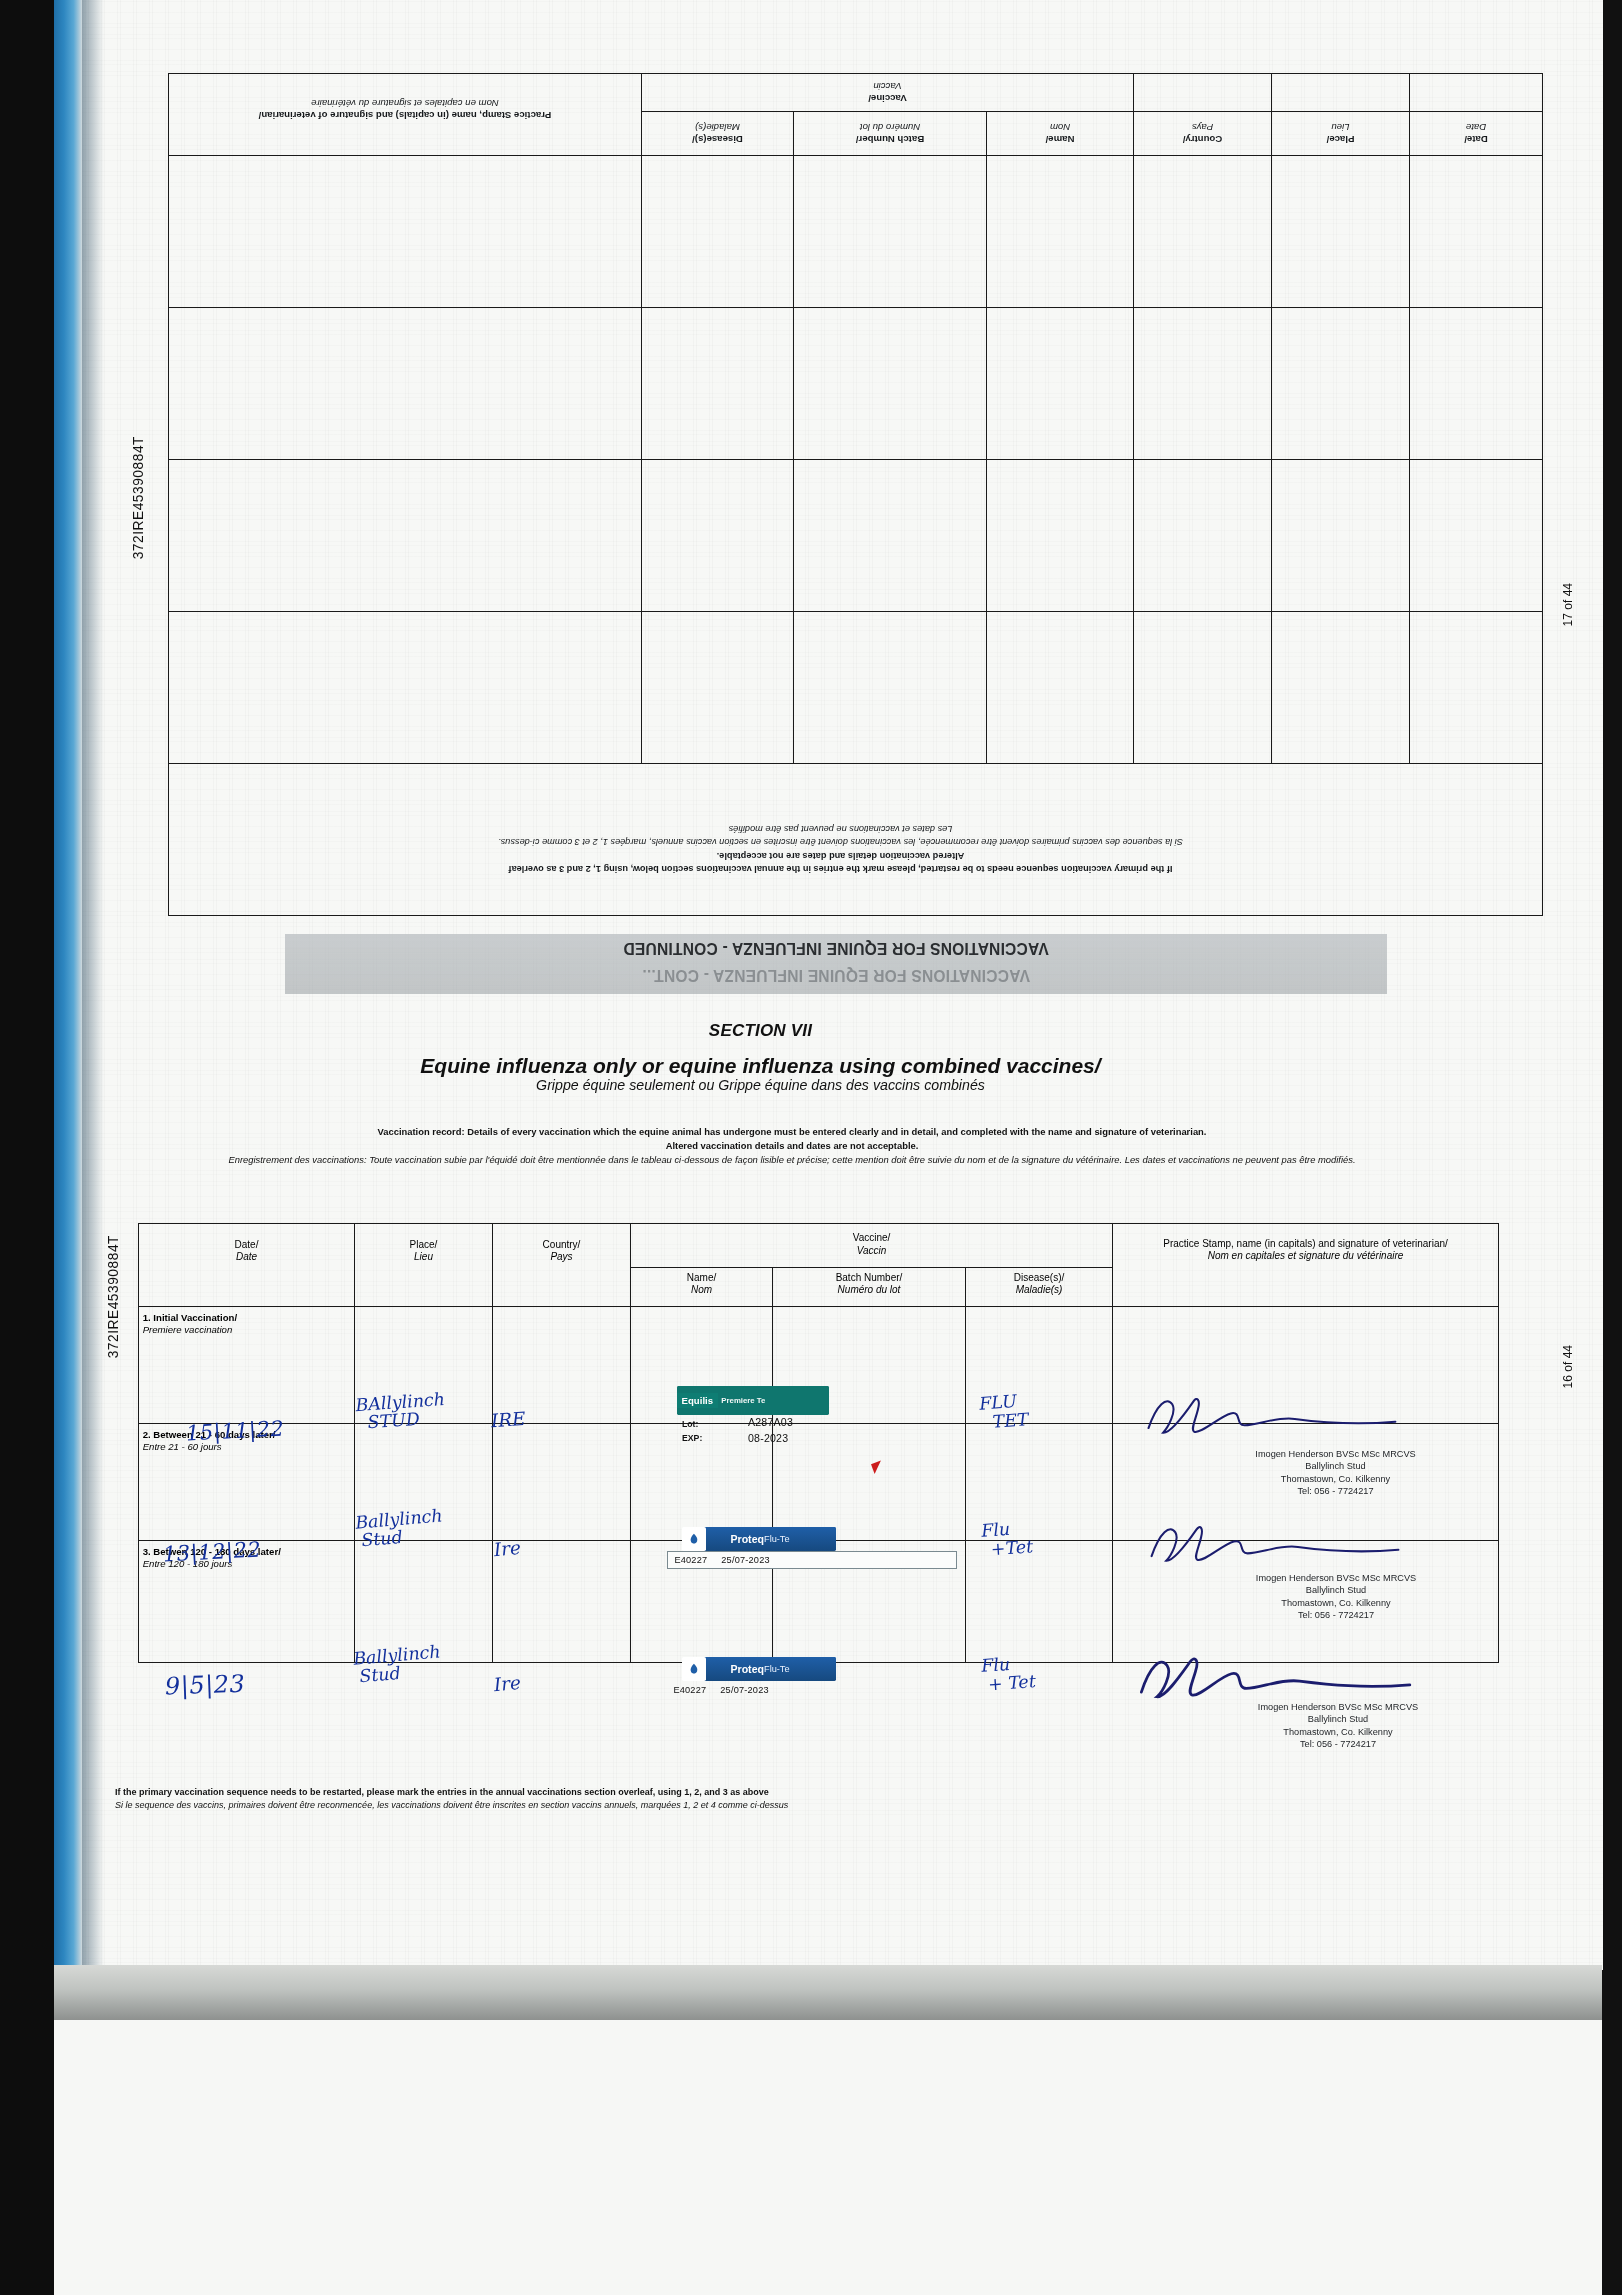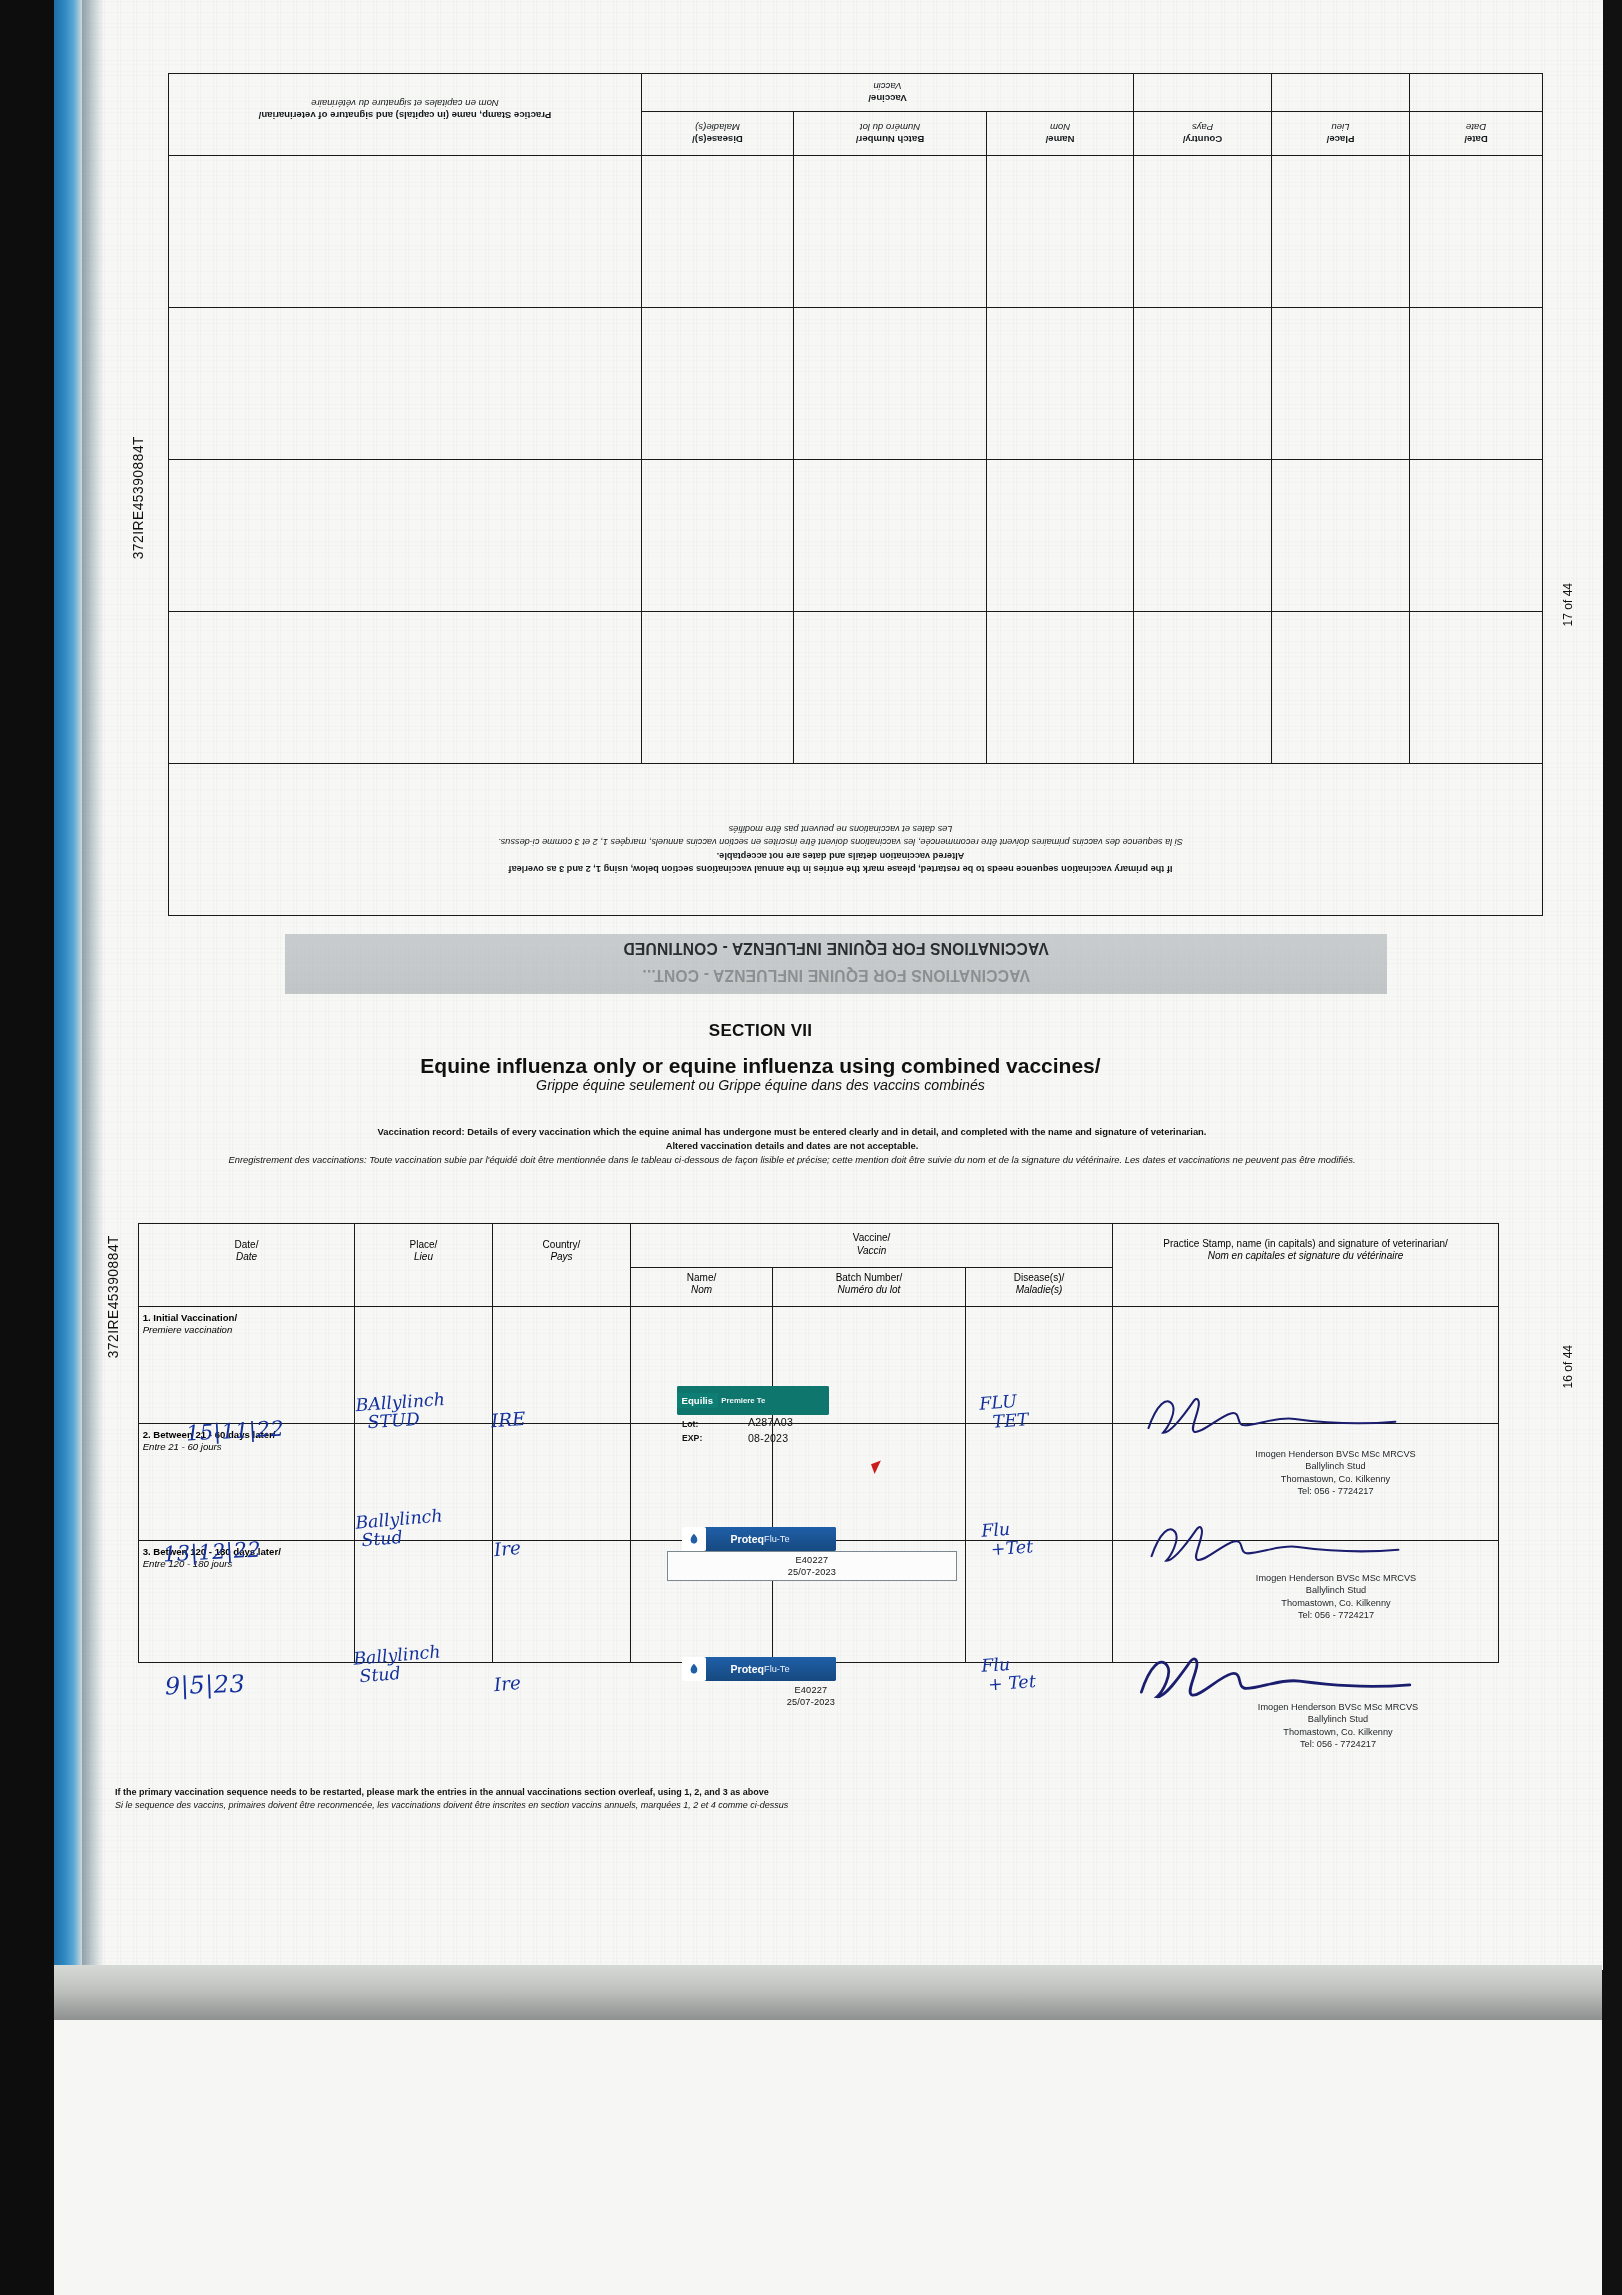--- a/index.html
+++ b/index.html
@@ -51,21 +51,21 @@
      font-size:15.6px;font-weight:bold;letter-spacing:0.2px;color:#2a2d30;}
   .conttext2{position:absolute;left:285px;top:966px;width:1102px;text-align:center;
      font-size:15.6px;font-weight:bold;letter-spacing:0.2px;color:#6c7175;opacity:.65;}
 
   .vert-id{position:absolute;writing-mode:vertical-rl;transform:rotate(180deg);
      font-size:13.8px;letter-spacing:0.5px;color:#111;}
   .pagenum{position:absolute;writing-mode:vertical-rl;transform:rotate(180deg);
      font-size:12px;color:#111;}
 
   
-  .sect-title{position:absolute;left:0;width:1521px;text-align:center;}
+  .sect-title{position:absolute;left:0;width:1521px;text-align:center;font-style:italic;}
   #secVII{top:1021px;font-size:17px;font-weight:bold;letter-spacing:0.2px;color:#111;}
   #secSub1{top:1054px;font-size:21px;font-weight:bold;color:#111;}
   #secSub2{top:1077px;font-size:14.2px;font-style:italic;color:#111;}
 
   #recNote{position:absolute;left:115px;top:1125px;width:1354px;text-align:center;
      font-size:9.4px;line-height:1.5;color:#111;}
   #recNote .b{font-weight:bold;}
   #recNote .i{font-style:italic;}
 
   #mainTableWrap{position:absolute;left:138px;top:1223px;width:1359px;}
@@ -94,22 +94,22 @@
   .lotline{position:absolute;font-size:8.7px;font-weight:bold;color:#111;}
   .lotval{position:absolute;font-size:10.6px;color:#111;letter-spacing:0.2px;}
 
   .stickerB{position:absolute;width:152px;height:24px;
      background:linear-gradient(180deg,#1f5fa8,#16497f);border-radius:1.4px;
      color:#fff;display:flex;align-items:center;justify-content:center;
      font-size:10.6px;font-weight:bold;}
   .stickerB .pl{color:#fff;}
   .stickerB .fl{color:#eaf2ff;font-weight:normal;font-size:9.2px;}
   .bBox{position:absolute;border:0.5px solid #7a8a90;background:#fbfcfb;
-     font-size:9.2px;color:#111;display:flex;align-items:center;gap:2px;
-     padding:2.8px 6.4px;letter-spacing:0.2px;flex-direction:column;}
+     font-size:9.2px;color:#111;display:flex;align-items:center;gap:14px;
+     padding:2.8px 6.4px;letter-spacing:0.2px;}
 
   .vetblock{position:absolute;text-align:center;font-size:9.2px;line-height:1.35;color:#23262a;}
   .sig{position:absolute;color:#1b1d6e;}
   .sig svg{display:block;}
 
   #footNote{position:absolute;left:115px;top:1786px;width:1102px;
      font-size:9px;line-height:1.45;color:#111;}
   #footNote .b{font-weight:bold;}
   #footNote .i{font-style:italic;}
 

